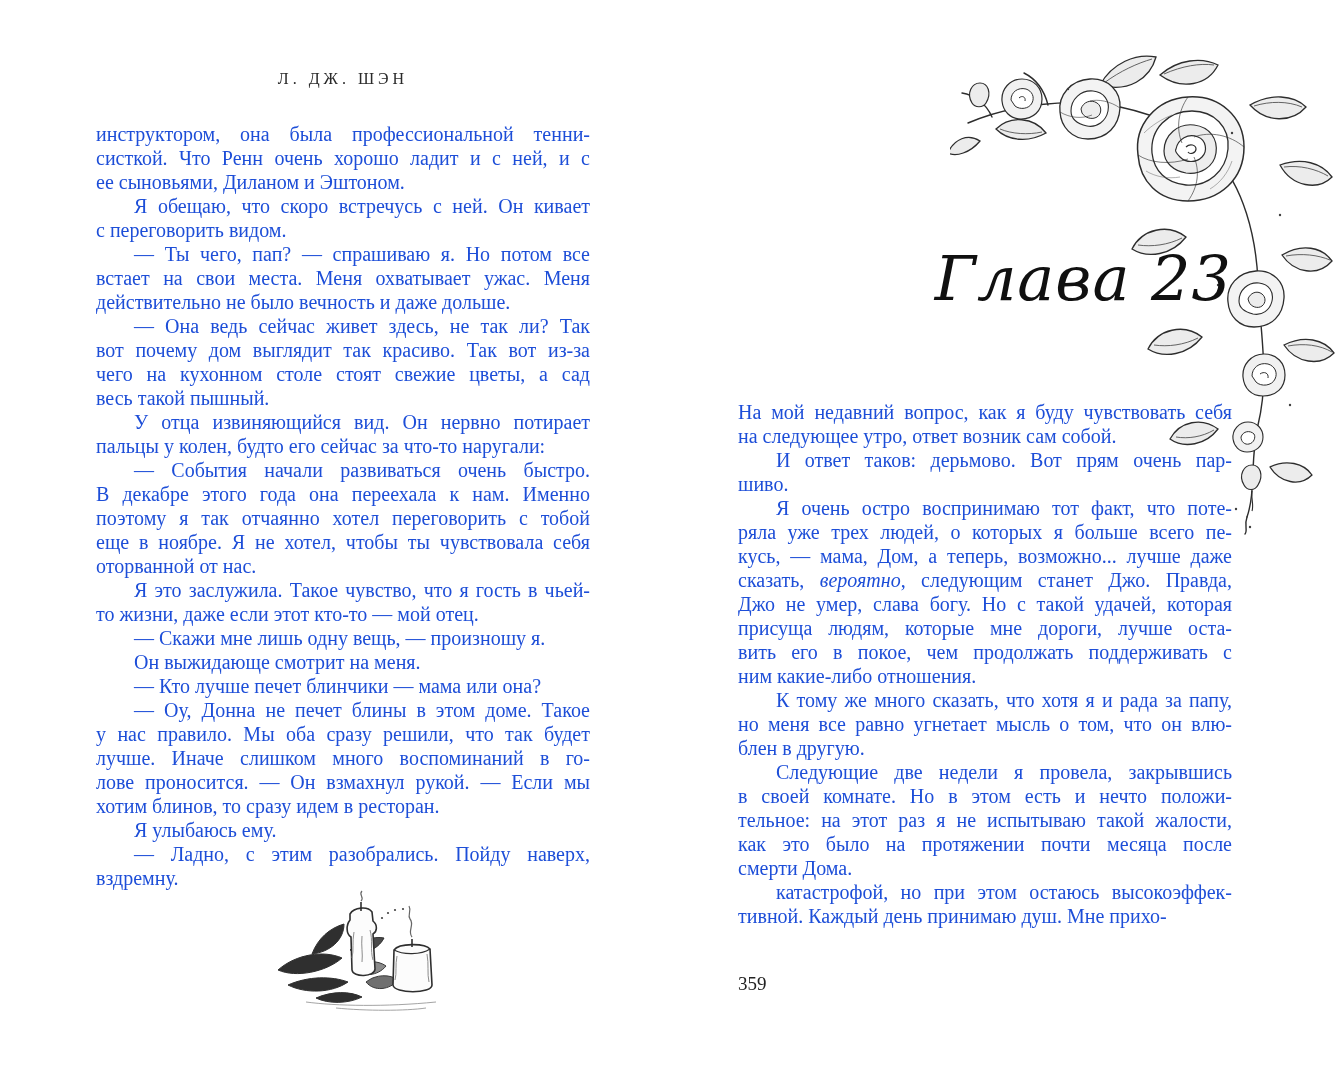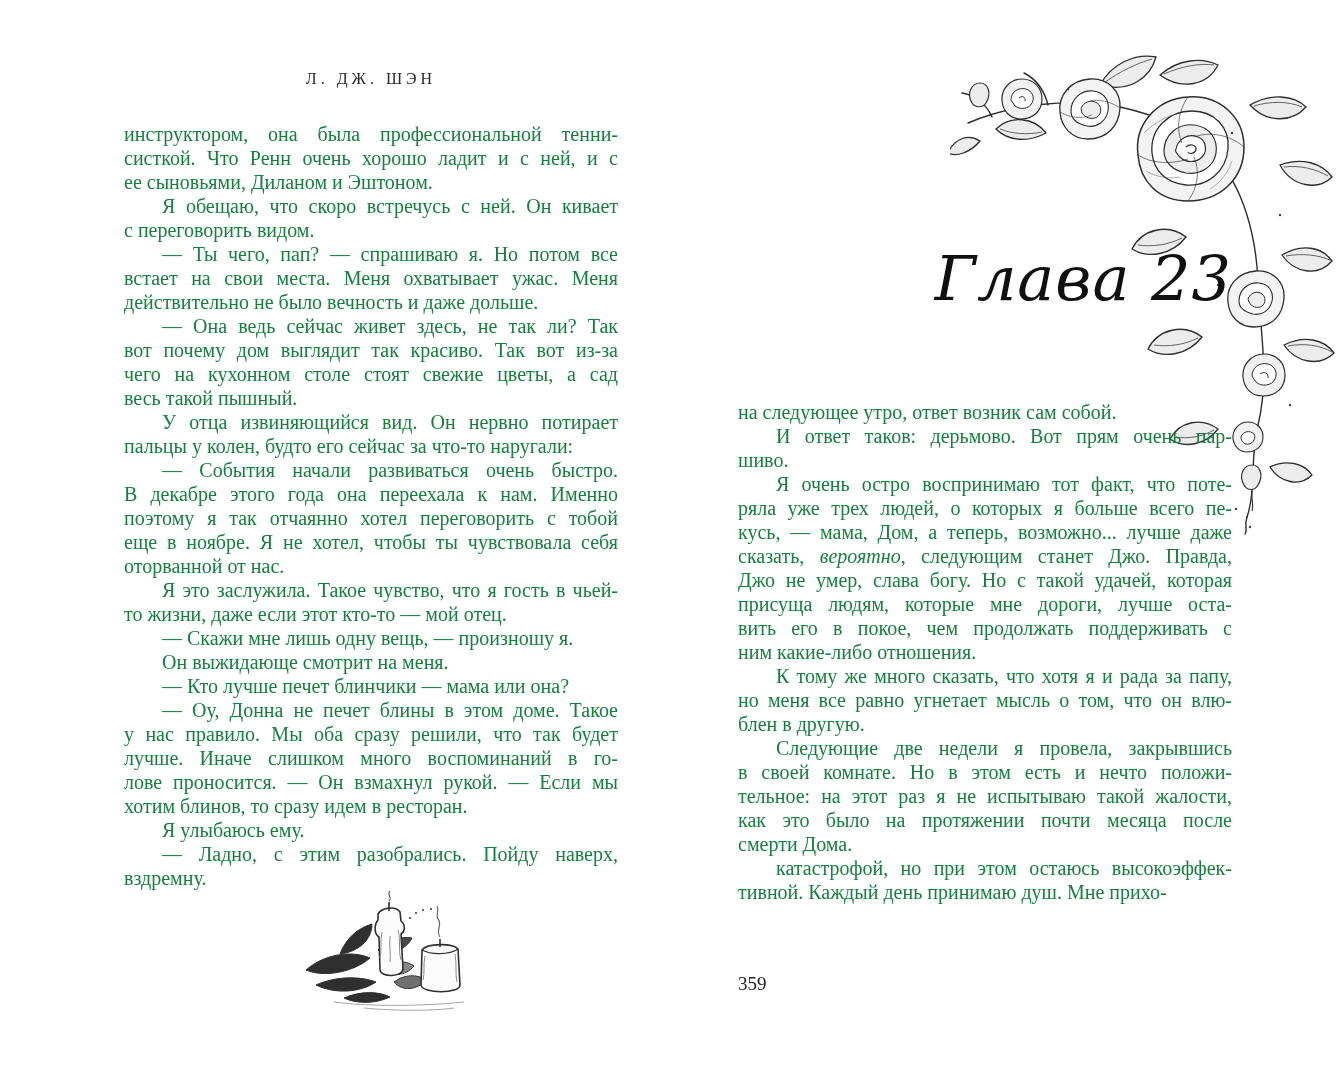--- a/index.html
+++ b/index.html
@@ -5,34 +5,34 @@
   html, body { margin: 0; padding: 0; }
   body {
     width: 1338px; height: 1080px;
     background: #ffffff;
     position: relative;
     overflow: hidden;
     font-family: "Liberation Serif", "DejaVu Serif", serif;
     color: #1e1e1e;
   }
   .page { position: absolute; top: 70px; }
-  .page-left  { left: 124px; width: 494px; height: 1000px; }
+  .page-left  { left: 96px; width: 494px; height: 1000px; }
   .page-right { left: 738px; width: 494px; height: 1000px; }
 
   .running-head {
     text-align: center;
     font-size: 16px;
     letter-spacing: 4px;
     color: #2a2a2a;
     height: 22px;
   }
   .body-text {
     font-size: 20px;
     line-height: 24px;
-    color: #15803d;
+    color: #1d4ed8;
   }
   .page-left .body-text { margin-top: 30px; }
   .page-right .body-text { position: absolute; top: 330px; left: 0; width: 494px; }
 
   .para .line {
     text-align: justify;
     text-align-last: justify;
   }
   .para .line:last-child {
     text-align: center;
@@ -264,20 +264,21 @@
           <circle cx="268" cy="240" r="1.2"></circle>
         <circle cx="340" cy="360" r="1.2"></circle>
           <circle cx="286" cy="464" r="1.2"></circle>
         <circle cx="300" cy="482" r="1.2"></circle>
       </g>
     </svg>
 
     <div class="chapter-title">Глава 23</div>
     <div class="body-text">
         <div class="para">
+          <div class="line">На мой недавний вопрос, как я буду чувствовать себя</div>
           <div class="line">на следующее утро, ответ возник сам собой.</div>
         </div>
         <div class="para indent">
           <div class="line">И ответ таков: дерьмово. Вот прям очень пар-</div>
           <div class="line">шиво.</div>
         </div>
         <div class="para indent">
           <div class="line">Я очень остро воспринимаю тот факт, что поте-</div>
           <div class="line">ряла уже трех людей, о которых я больше всего пе-</div>
           <div class="line">кусь, — мама, Дом, а теперь, возможно... лучше даже</div>

